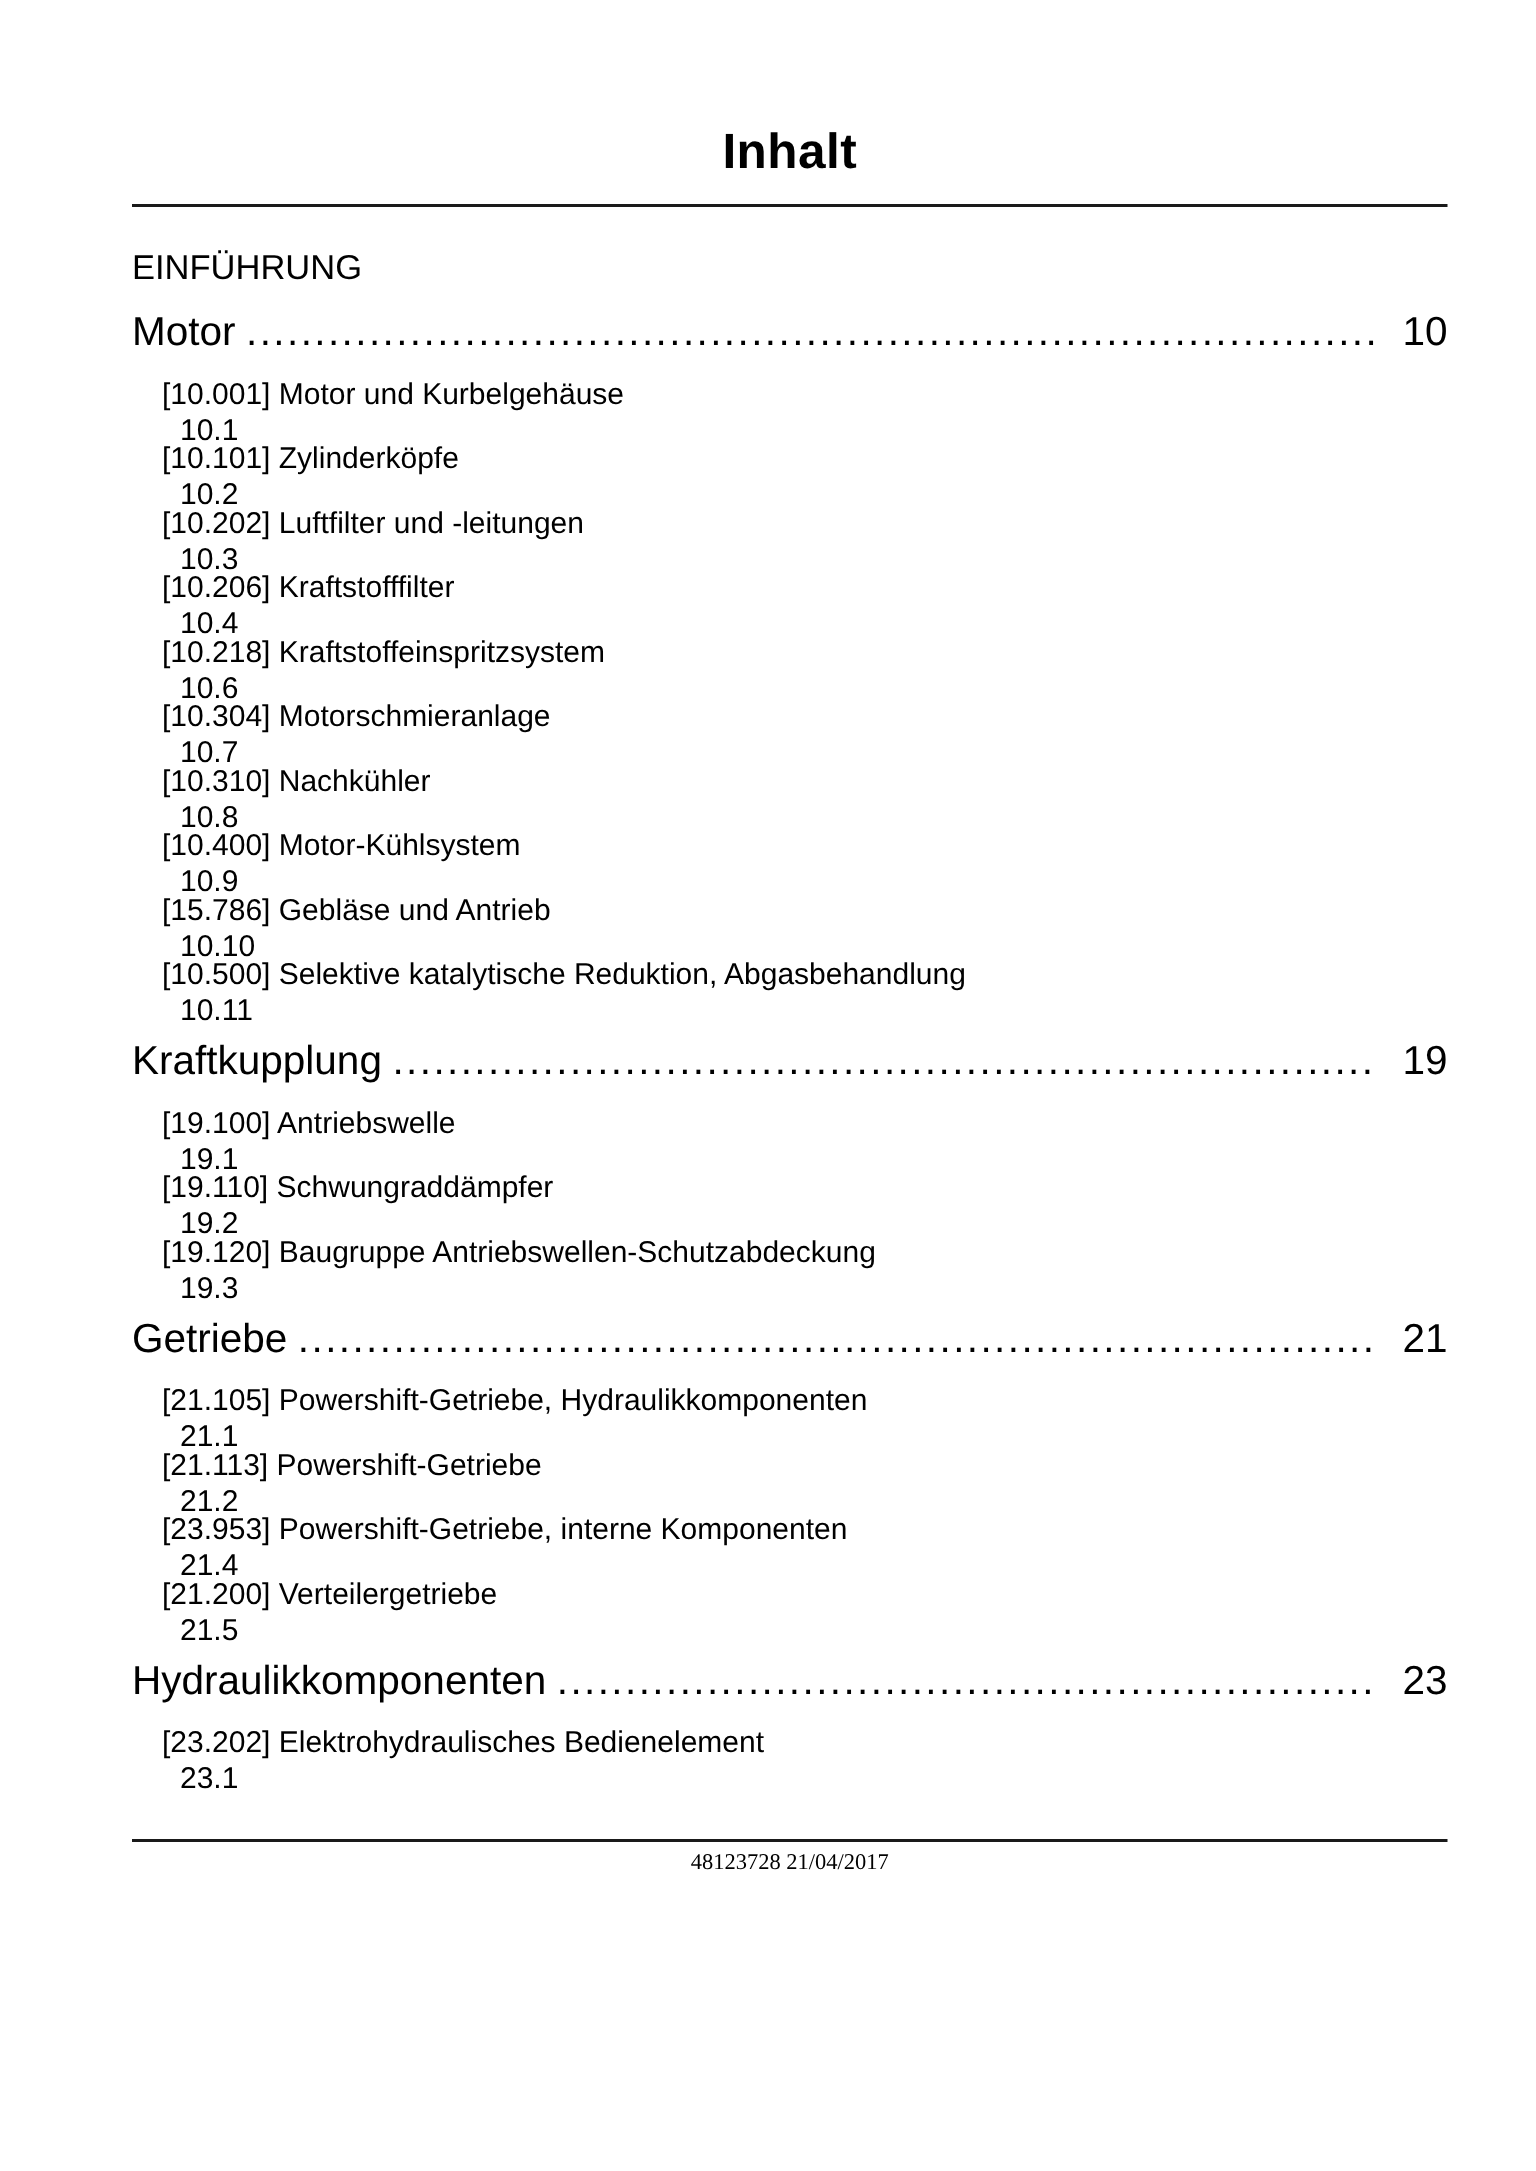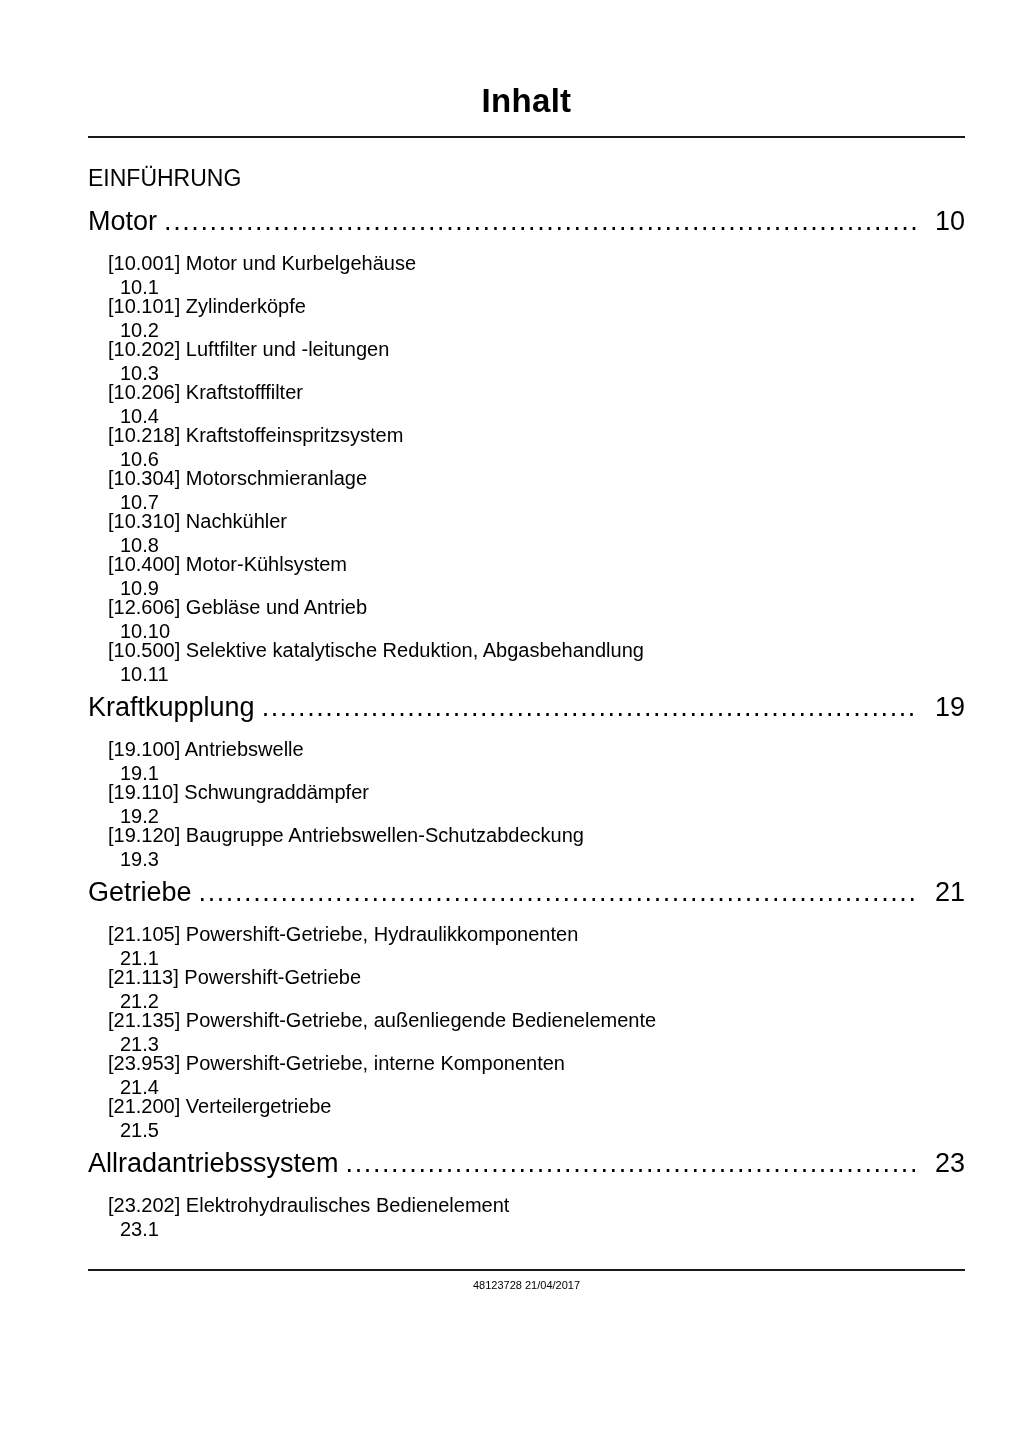--- a/index.html
+++ b/index.html
@@ -75,24 +75,25 @@
   }
   .page-number { white-space: nowrap; flex: 0 0 auto; padding-left: 12px; }
   .section-row .page-number { padding-left: 16px; }
   .footer-rule {
     height: 0;
     border: none;
     border-top: 2.5px solid #1a1a1a;
     margin-top: 32px;
   }
   .doc-footer {
-    font-size: 11px;
+    font-size: 15px;
     line-height: 18px;
     text-align: center;
     margin-top: 5px;
+    font-family: Liberation Serif, serif;
   }
 </style>
 </head>
 <body>
 
 <div class="page">
   <h1 class="doc-title">Inhalt</h1>
   <div class="title-rule"></div>
 
   <div class="intro-heading">EINFÜHRUNG</div>
@@ -147,21 +148,21 @@
     <span class="page-number">10.8</span>
   </div>
 
   <div class="toc-row entry-row">
     <span class="toc-label">[10.400] Motor-Kühlsystem</span>
     <span class="leader-dots"></span>
     <span class="page-number">10.9</span>
   </div>
 
   <div class="toc-row entry-row">
-    <span class="toc-label">[12.606] Gebläse und Antrieb</span>
+    <span class="toc-label">[15.786] Gebläse und Antrieb</span>
     <span class="leader-dots"></span>
     <span class="page-number">10.10</span>
   </div>
 
   <div class="toc-row entry-row">
     <span class="toc-label">[10.500] Selektive katalytische Reduktion, Abgasbehandlung</span>
     <span class="leader-dots"></span>
     <span class="page-number">10.11</span>
   </div>
 
@@ -200,41 +201,36 @@
     <span class="leader-dots"></span>
     <span class="page-number">21.1</span>
   </div>
 
   <div class="toc-row entry-row">
     <span class="toc-label">[21.113] Powershift-Getriebe</span>
     <span class="leader-dots"></span>
     <span class="page-number">21.2</span>
   </div>
 
-  <div class="toc-row entry-row">
-    <span class="toc-label">[21.135] Powershift-Getriebe, außenliegende Bedienelemente</span>
-    <span class="leader-dots"></span>
-    <span class="page-number">21.3</span>
-  </div>
 
   <div class="toc-row entry-row">
     <span class="toc-label">[23.953] Powershift-Getriebe, interne Komponenten</span>
     <span class="leader-dots"></span>
     <span class="page-number">21.4</span>
   </div>
 
   <div class="toc-row entry-row">
     <span class="toc-label">[21.200] Verteilergetriebe</span>
     <span class="leader-dots"></span>
     <span class="page-number">21.5</span>
   </div>
 
 
   <div class="toc-row section-row">
-    <span class="toc-label">Allradantriebssystem</span>
+    <span class="toc-label">Hydraulikkomponenten</span>
     <span class="leader-dots"></span>
     <span class="page-number">23</span>
   </div>
 
   <div class="toc-row entry-row">
     <span class="toc-label">[23.202] Elektrohydraulisches Bedienelement</span>
     <span class="leader-dots"></span>
     <span class="page-number">23.1</span>
   </div>
 </div>

